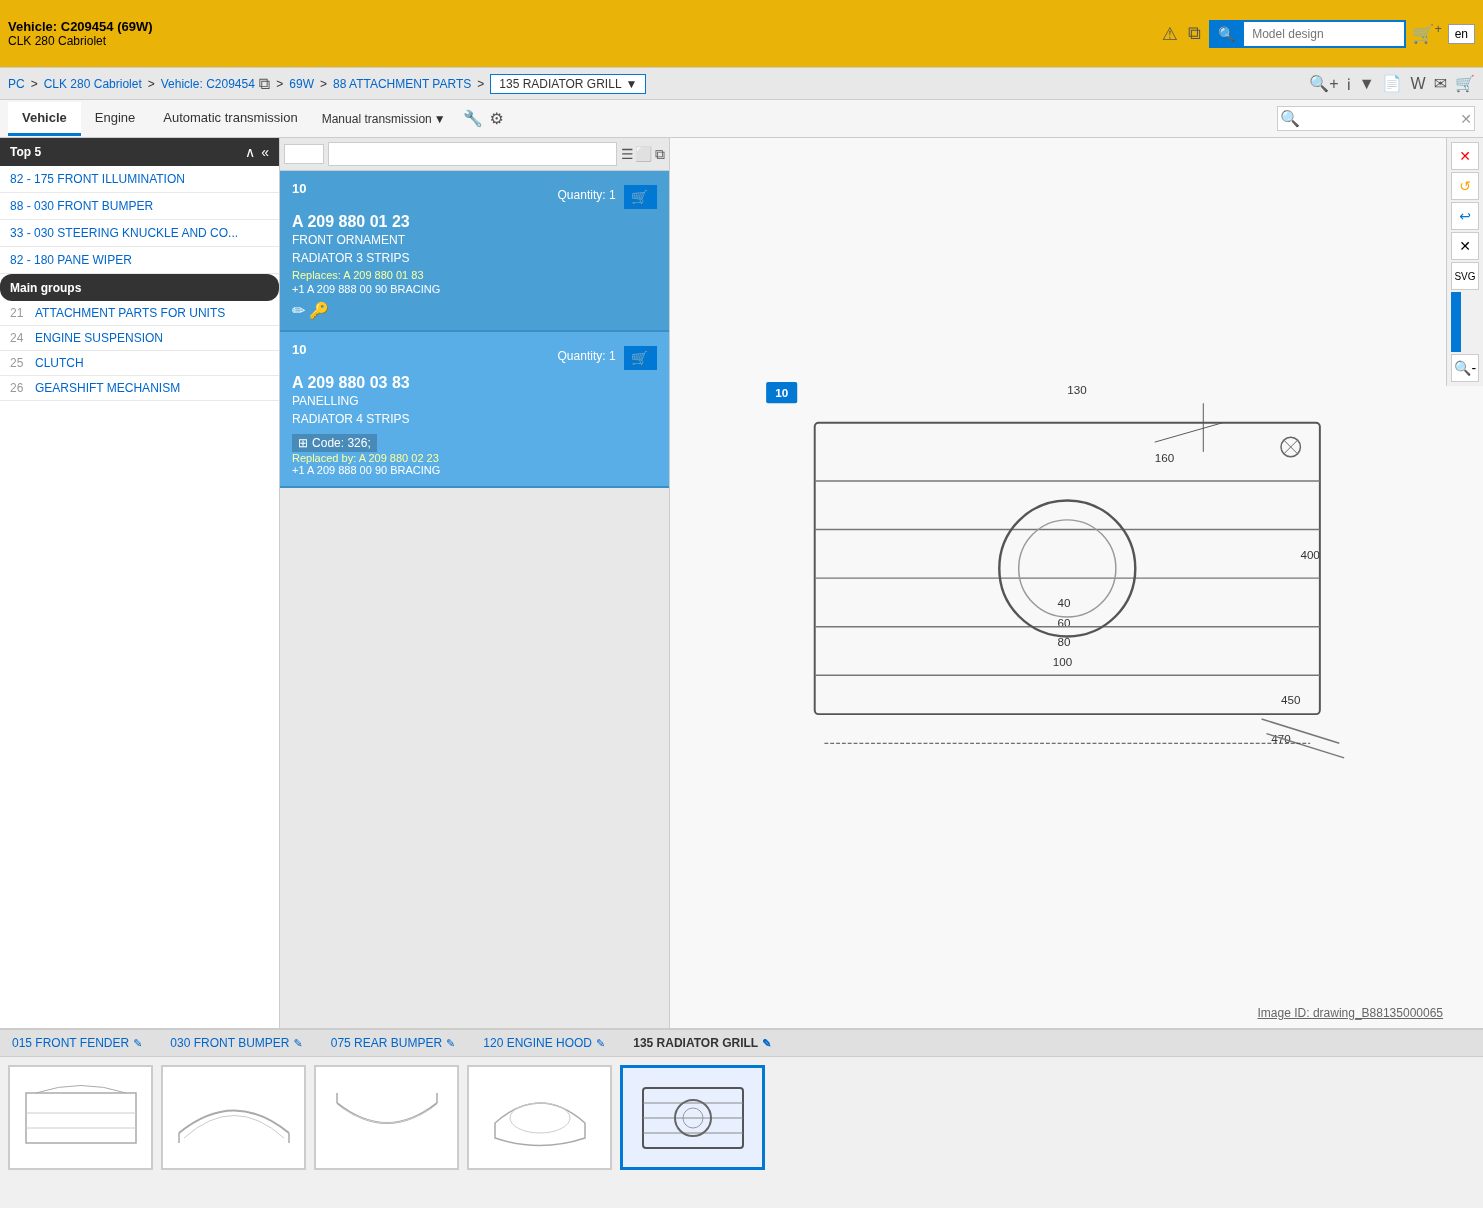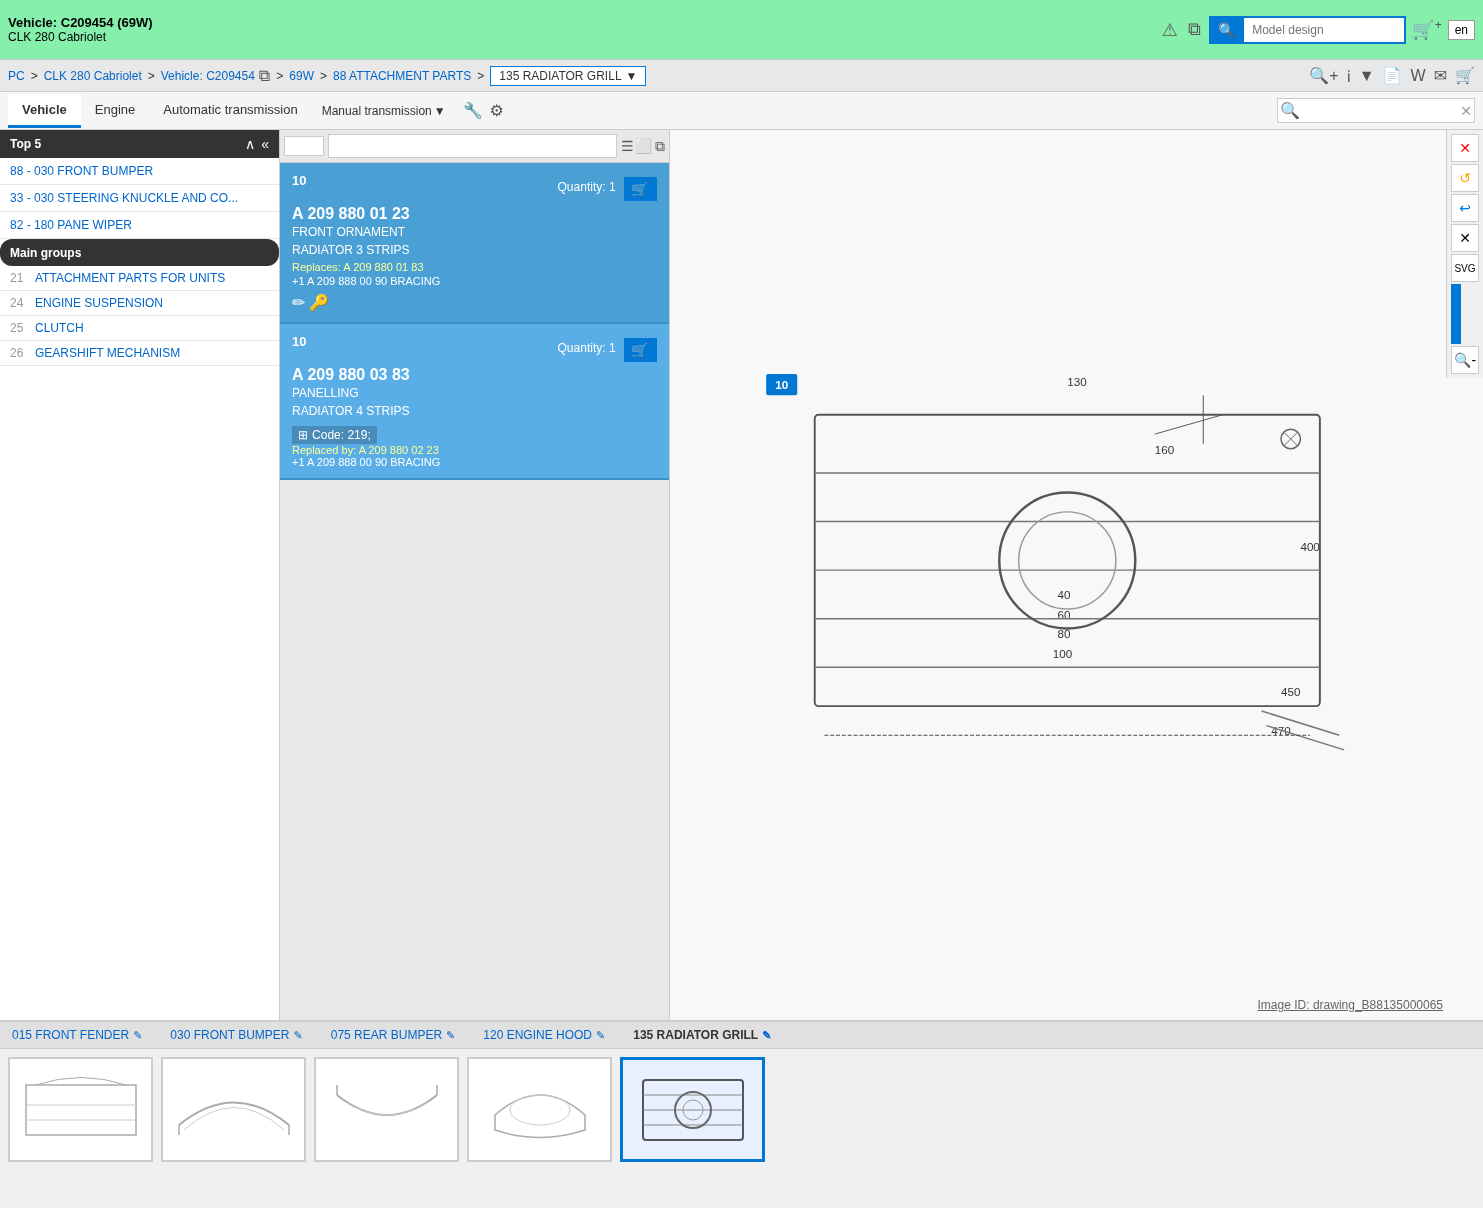--- a/index.html
+++ b/index.html
@@ -1,26 +1,26 @@
 <!DOCTYPE html>
 <html><head>
   <meta charset="utf-8">
   <style>
     * { box-sizing: border-box; margin: 0; padding: 0; font-family: Arial, sans-serif; font-size: 12px; }
     body { background: #f0f0f0; width: 1483px; min-height: 1208px; }
 
     
     .top-bar {
-      background: #86efac;
+      background: #eab308;
       border-bottom: 1px solid #ccc;
       display: flex;
       align-items: center;
       justify-content: space-between;
       padding: 4px 8px;
-      height: 60px;
+      height: 68px;
     }
     .top-bar-left { display: flex; flex-direction: column; }
     .top-bar-title { font-size: 13px; font-weight: bold; }
     .top-bar-subtitle { font-size: 12px; }
     .top-bar-right { display: flex; align-items: center; gap: 6px; }
     .lang-btn {
       border: 1px solid #999;
       background: #fff;
       padding: 2px 6px;
       cursor: pointer;
@@ -412,20 +412,21 @@
 <div class="main-content">
 
   <div class="sidebar">
     <div class="top5-header">
       <span>Top 5</span>
       <div class="top5-header-icons">
         <button class="top5-header-icon">∧</button>
         <button class="top5-header-icon">«</button>
       </div>
     </div>
+    <div class="sidebar-item">82 - 175 FRONT ILLUMINATION</div>
     <div class="sidebar-item">88 - 030 FRONT BUMPER</div>
     <div class="sidebar-item">33 - 030 STEERING KNUCKLE AND CO...</div>
     <div class="sidebar-item">82 - 180 PANE WIPER</div>
     <div class="main-groups-header">
       <span>Main groups</span>
     </div>
     <div class="group-item">
       <span class="group-num">21</span>
       <span class="group-name">ATTACHMENT PARTS FOR UNITS</span>
     </div>
@@ -480,21 +481,21 @@
           <div style="display:flex;align-items:center;gap:8px;">
             <span class="part-quantity">Quantity: 1</span>
             <button class="cart-add-btn">🛒</button>
           </div>
         </div>
         <div class="part-number">A 209 880 03 83</div>
         <div class="part-name">PANELLING</div>
         <div class="part-name">RADIATOR 4 STRIPS</div>
         <div class="code-grid">
           <span style="font-size:12px;color:#fff;">⊞</span>
-          <span>Code: 219;</span>
+          <span>Code: 326;</span>
         </div>
         <div class="part-replaced-by">Replaced by: A 209 880 02 23</div>
         <div class="part-addition">+1 A 209 888 00 90 BRACING</div>
       </div>
     </div>
   </div>
 
   <div class="diagram-area">
 
     <div class="diagram-svg-container">

